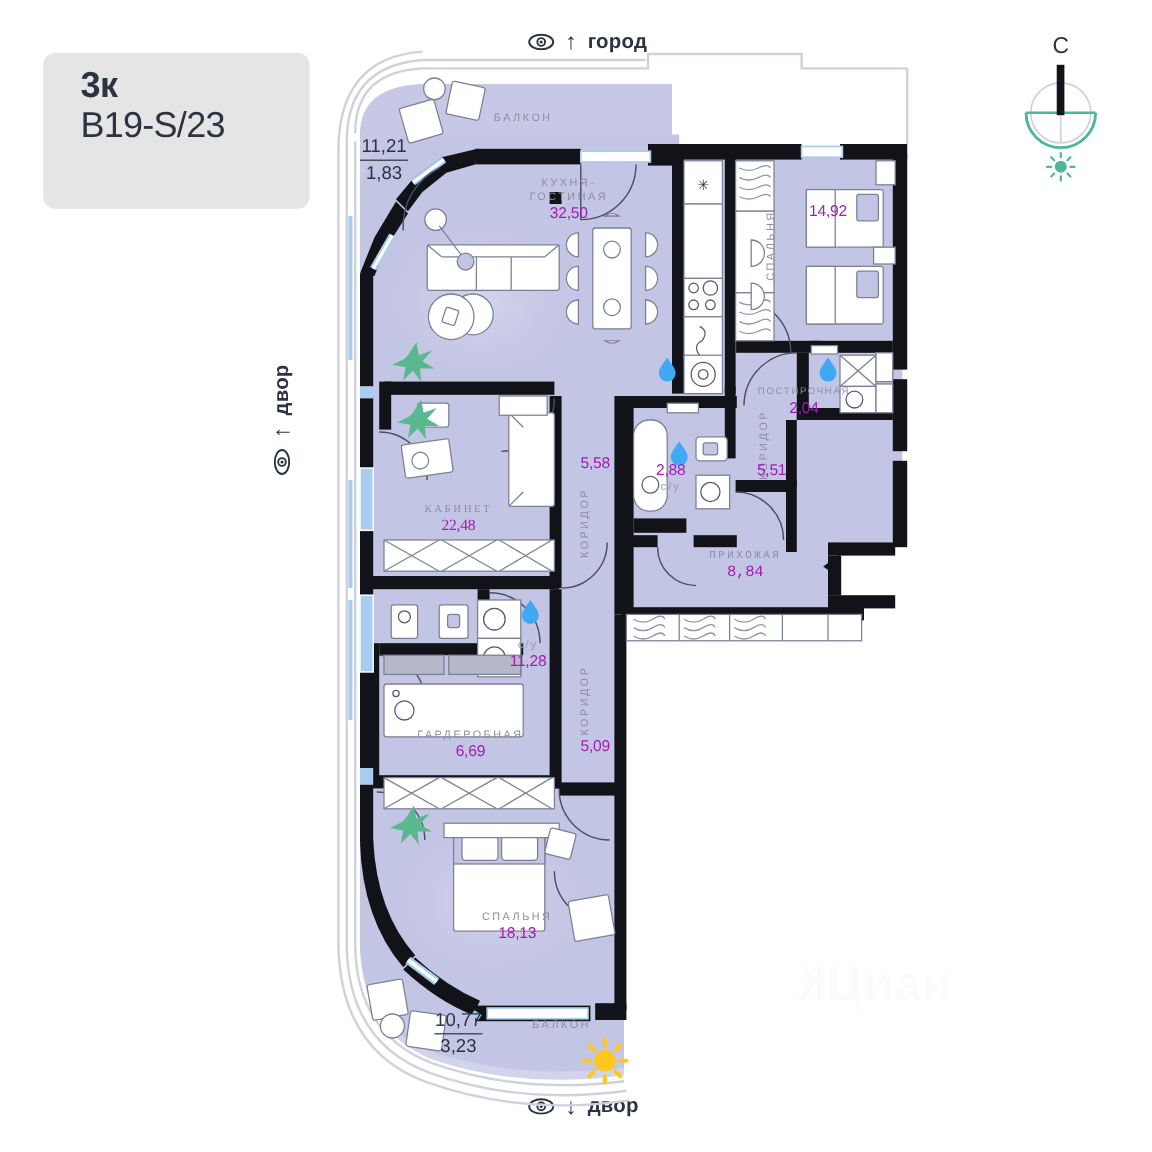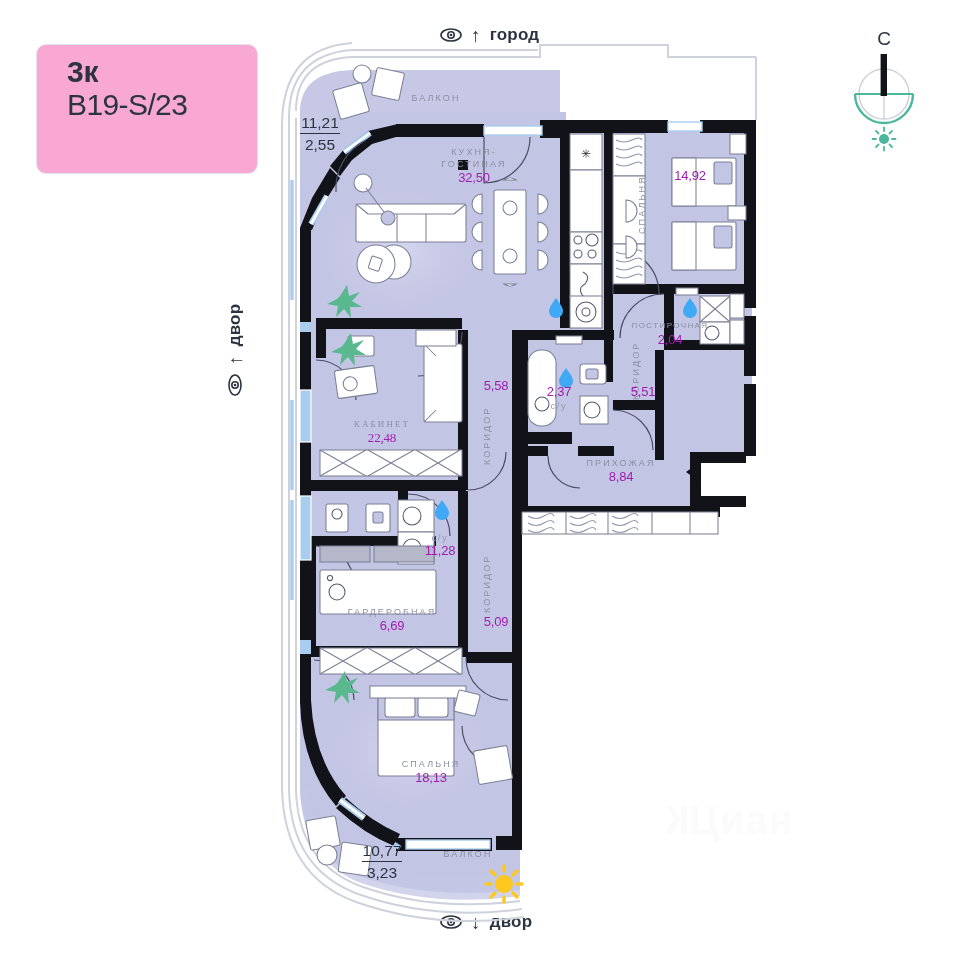--- a/index.html
+++ b/index.html
@@ -3,21 +3,21 @@
 <meta charset="utf-8">
 <style>
   html,body{margin:0;padding:0;background:#ffffff;}
   body{width:960px;height:960px;position:relative;overflow:hidden;
        font-family:"Liberation Sans",sans-serif;color:#2b3440;}
   #stage{position:absolute;left:0;top:0;width:960px;height:960px;}
   svg{display:block;}
 
   
   .info-card{position:absolute;left:36px;top:44px;width:222px;height:130px;
-    background:#f9a8d4;border:1.6px solid #e3e6ec;border-radius:10px;box-sizing:border-box;
+    background:#e5e5e5;border:1.6px solid #e3e6ec;border-radius:10px;box-sizing:border-box;
     padding:12px 0 0 30px;}
   .info-rooms{font-size:30px;font-weight:700;line-height:1.02;letter-spacing:-0.3px;color:#2b3440;}
   .info-area{font-size:30px;font-weight:400;line-height:1.12;letter-spacing:-0.6px;color:#2b3440;}
   .info-area sup{font-size:17px;vertical-align:super;line-height:0;}
   .info-code{font-size:30px;font-weight:400;line-height:1.12;letter-spacing:-0.6px;color:#2b3440;}
 
   
   .dir{position:absolute;display:flex;align-items:center;gap:9px;
        font-size:17px;font-weight:700;color:#2b3440;letter-spacing:.2px;}
   .dir .arw{font-size:19px;font-weight:700;line-height:1;}
@@ -524,25 +524,25 @@
   </div>
 
   <div class="rl" style="left:630px;top:336px;width:20px;height:70px;">
     <div class="rname vert" style="height:70px;">КОРИДОР</div>
   </div>
   <div class="rl" style="left:608px;top:384px;width:70px;">
     <div class="rnum">5,51</div>
   </div>
 
   <div class="rl" style="left:528px;top:384px;width:62px;">
-    <div class="rnum">2,37</div>
+    <div class="rnum">2,88</div>
     <div class="rsub">с/у</div>
   </div>
 
-  <div class="rl" style="left:566px;top:457px;width:110px;">
+  <div class="rl" style="left:566px;top:457px;width:110px;font-family:Liberation Mono, monospace;">
     <div class="rname">ПРИХОЖАЯ</div>
     <div class="rnum">8,84</div>
   </div>
 
   <div class="rl" style="left:466px;top:378px;width:60px;">
     <div class="rnum">5,58</div>
   </div>
   <div class="rl" style="left:481px;top:400px;width:20px;height:72px;">
     <div class="rname vert" style="height:72px;">КОРИДОР</div>
   </div>
@@ -572,21 +572,21 @@
   <div class="rl" style="left:376px;top:758px;width:110px;">
     <div class="rname">СПАЛЬНЯ</div>
     <div class="rnum">18,13</div>
   </div>
 
   <div class="rl" style="left:386px;top:92px;width:100px;">
     <div class="rname">БАЛКОН</div>
   </div>
   <div class="frac" style="left:292px;top:114px;width:56px;">
     <span class="t">11,21</span>
-    <span class="b">2,55</span>
+    <span class="b">1,83</span>
   </div>
 
   <div class="rl" style="left:418px;top:848px;width:100px;">
     <div class="rname">БАЛКОН</div>
   </div>
   <div class="frac" style="left:354px;top:842px;width:56px;">
     <span class="t">10,77</span>
     <span class="b">3,23</span>
   </div>
 

